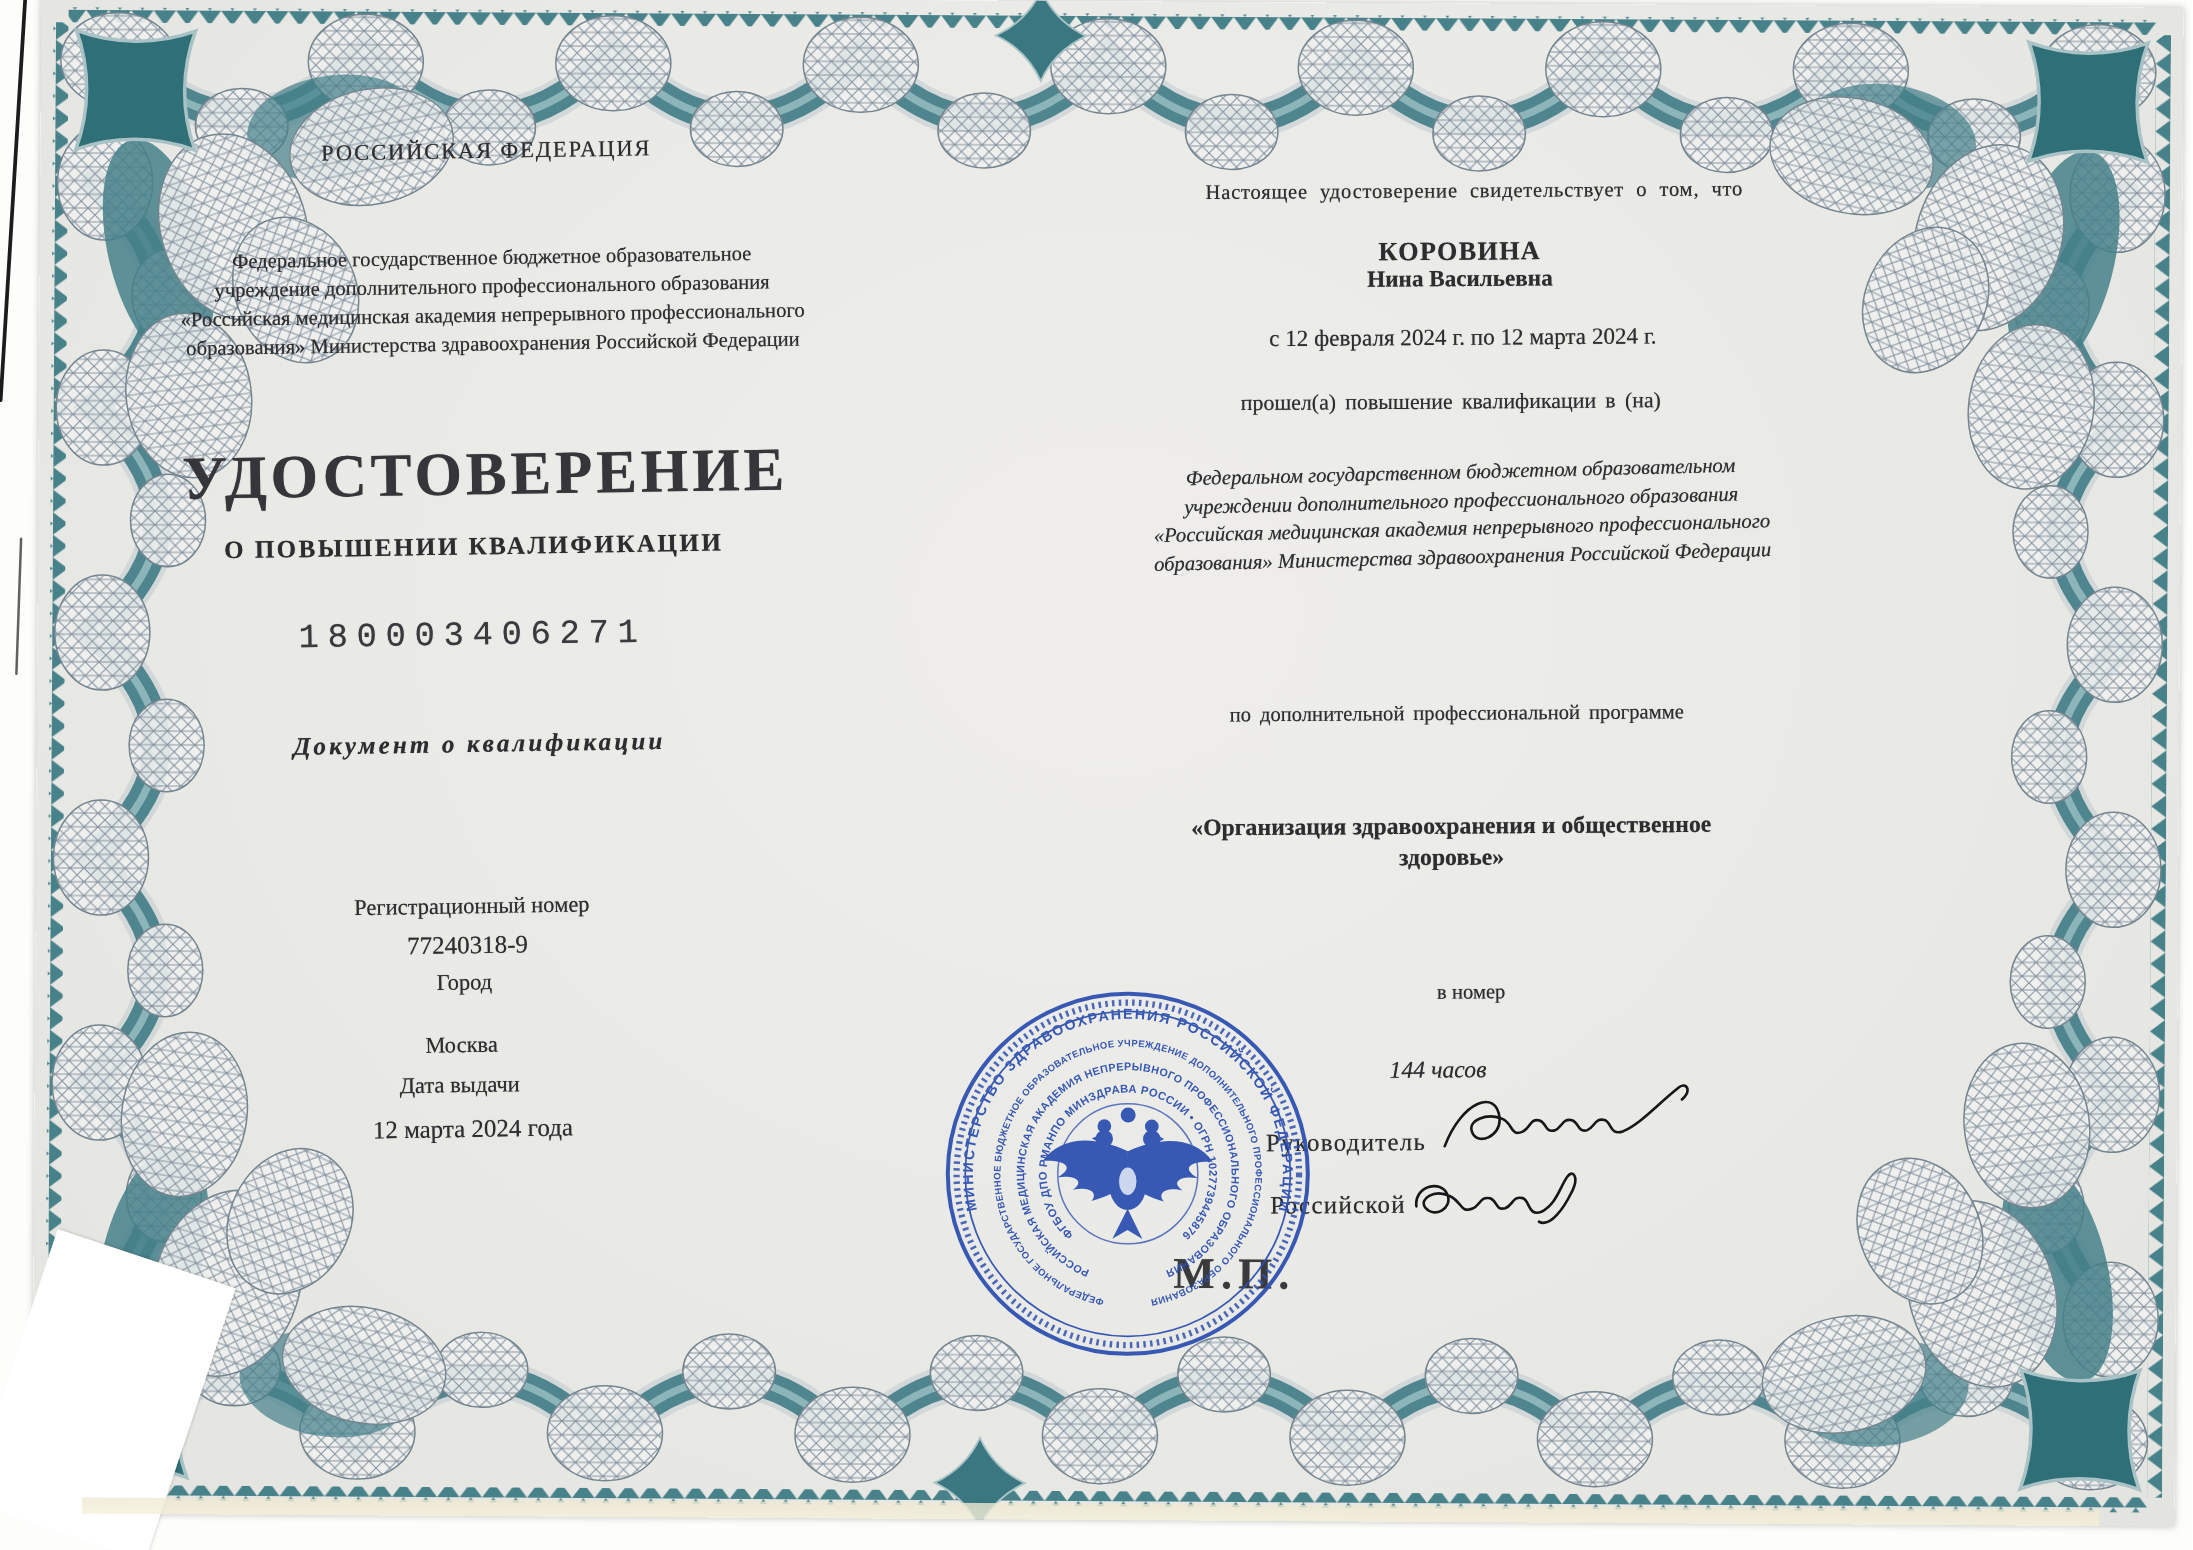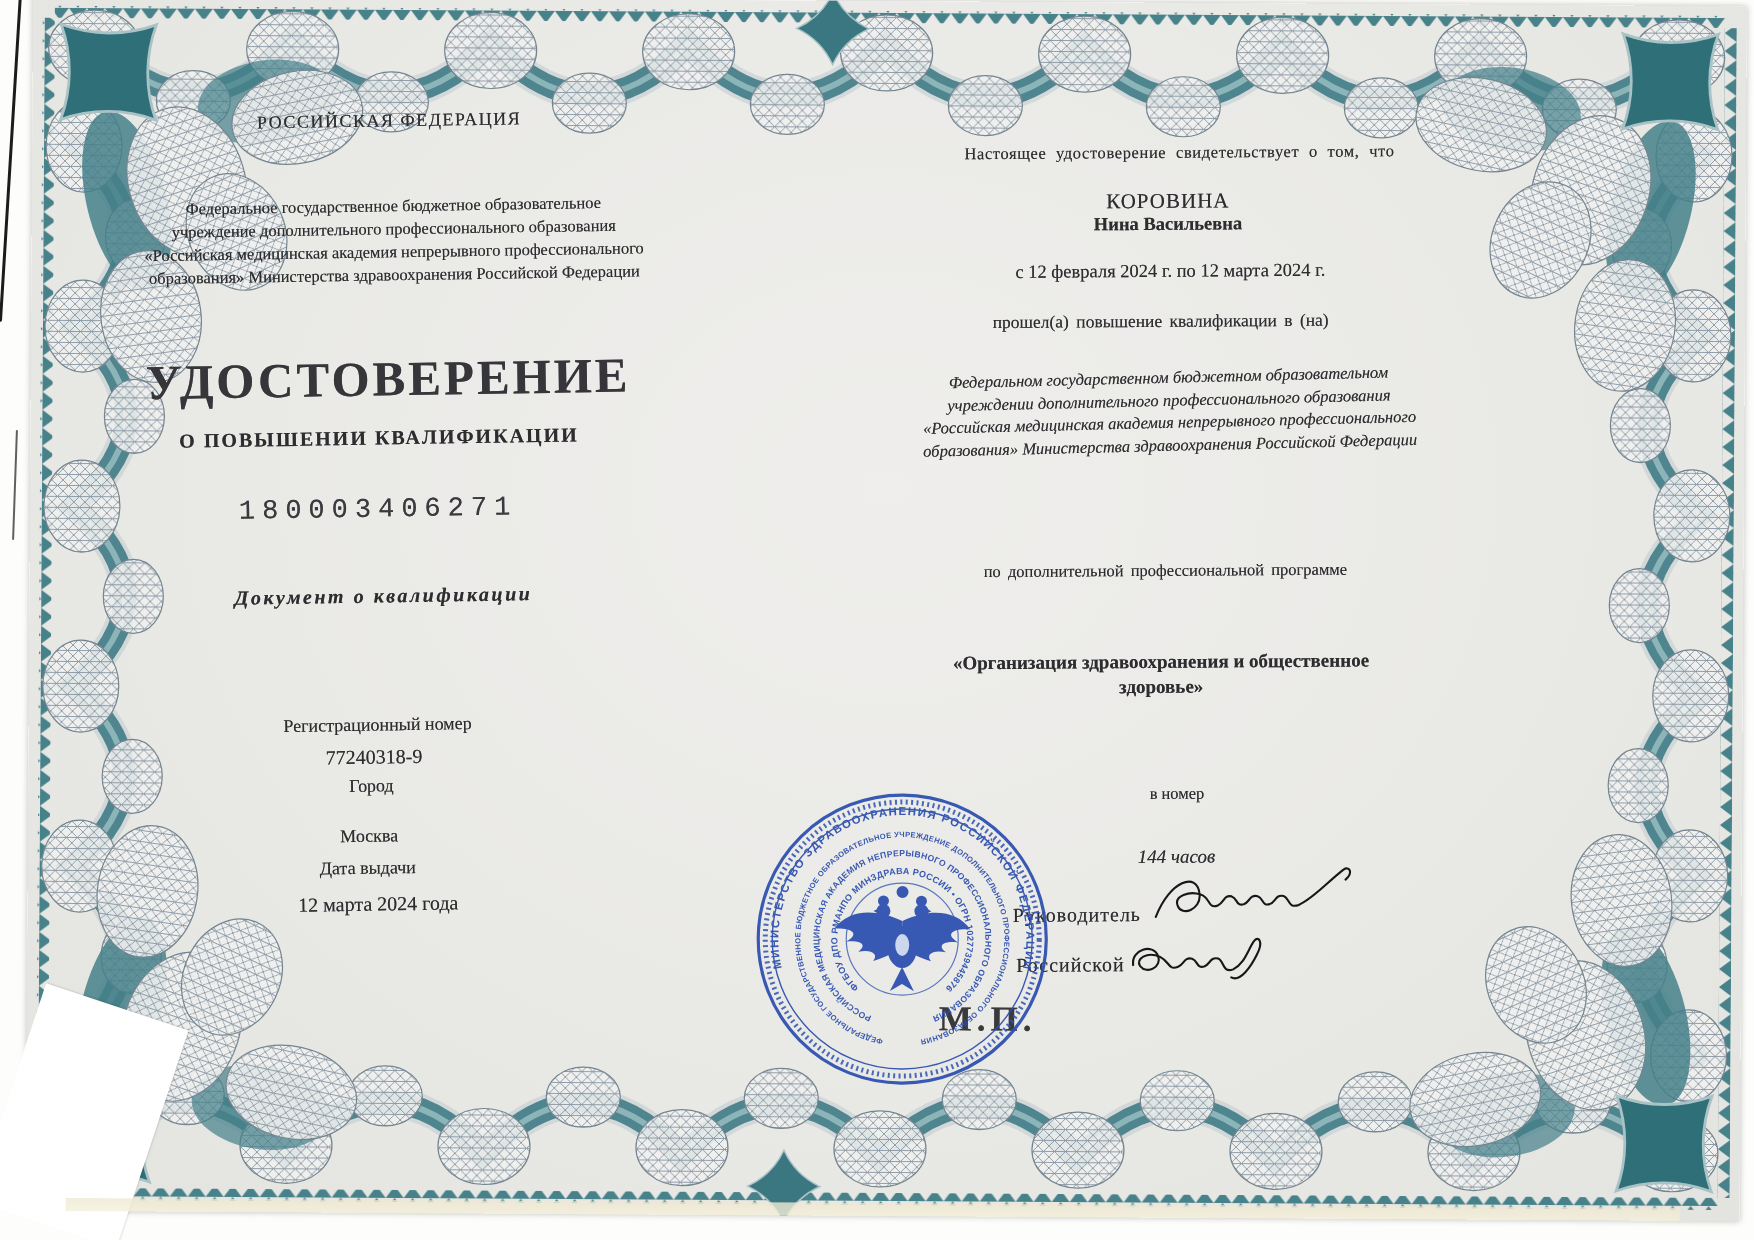--- a/index.html
+++ b/index.html
@@ -25,29 +25,29 @@
   .col-right{position:absolute;inset:0;transform:rotate(-0.75deg);transform-origin:1150px 500px;}
   .country{font-size:18px;letter-spacing:1.5px;}
   .inst{font-size:16.5px;line-height:23px;}
   .title{font-size:49px;font-weight:bold;letter-spacing:3px;color:#36363a;}
   .subtitle{font-size:20px;font-weight:bold;letter-spacing:2px;}
   .blank-num{font-family:"Liberation Mono","DejaVu Sans Mono",monospace;font-size:27px;letter-spacing:7px;color:#3a3a3e;}
   .dockind{font-size:20px;font-style:italic;letter-spacing:2.5px;font-weight:bold;}
   .small-serif{font-size:18px;}
   .val{font-size:20px;}
   .intro{font-size:16.5px;letter-spacing:.6px;word-spacing:5px;}
-  .surname{font-size:21px;font-weight:normal;letter-spacing:1px;}
+  .surname{font-size:21px;font-weight:bold;letter-spacing:1px;}
   .hname{font-size:18.5px;font-weight:bold;}
   .period{font-size:18.5px;}
   .completed{font-size:17.5px;word-spacing:3px;}
   .inst-it{font-size:16.5px;line-height:22.5px;font-style:italic;transform:translateX(-50%) rotate(-1deg);}
   .prog-label{font-size:16.5px;word-spacing:3px;}
   .prog{font-size:19px;font-weight:bold;line-height:25px;}
   .vol-label{font-size:16.5px;}
-  .vol{font-size:19px;font-style:italic;margin-left:26px;}
+  .vol{font-size:19px;font-style:italic;}
   .sig-label{position:absolute;font-size:20px;letter-spacing:1px;
      text-shadow:0 0 .6px rgba(20,20,25,.55);}
   .sig{position:absolute;}
   .sig path{stroke:#17171a;stroke-width:2.1;fill:none;stroke-linecap:round;}
   .mp{position:absolute;left:912px;top:998px;font-size:35px;letter-spacing:5px;color:#3a3a3d;
       font-weight:bold;z-index:1;text-shadow:0 0 .6px rgba(20,20,25,.5);}
   .stamp-wrap{position:absolute;left:725px;top:788px;width:300px;height:300px;z-index:2;opacity:.94;}
 </style>
 </head>
 <body>

